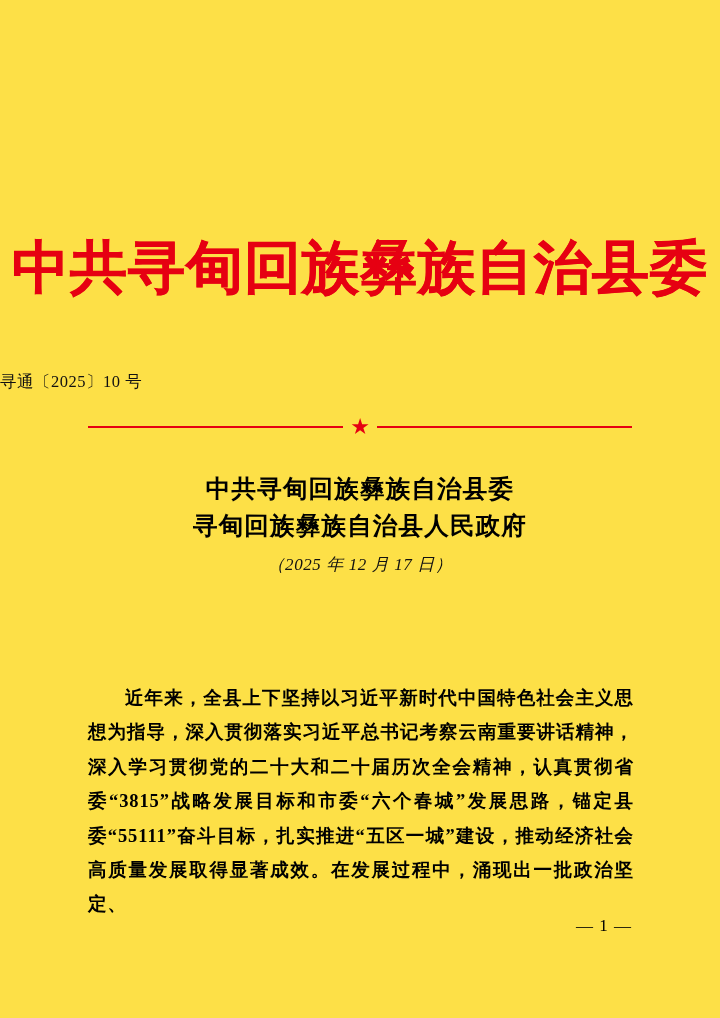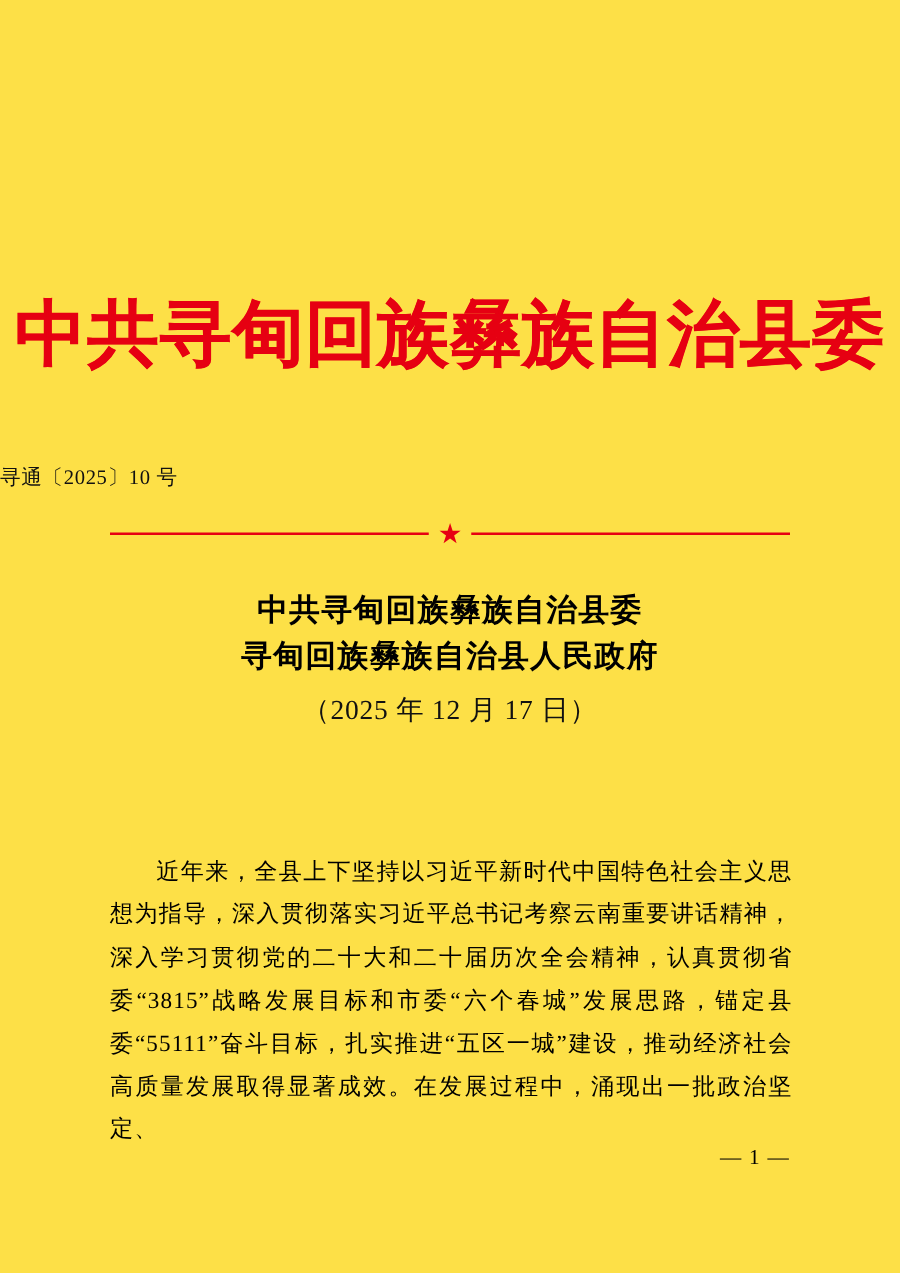--- a/index.html
+++ b/index.html
@@ -86,30 +86,32 @@
   .title-line {
     font-family: "Liberation Serif", "DejaVu Serif", serif;
     font-weight: bold;
     font-size: 24.5px;
     line-height: 37px;
     letter-spacing: 1.2px;
     color: #000;
   }
   .date-line {
     margin-top: 9px;
-    font-size: 22px;
+    font-size: 17px;
     letter-spacing: 0.6px;
     color: #111;
+    font-style: italic;
   }
   
   .body-text {
     position: absolute;
     top: 681px;
     left: 88px;
     width: 546px;
+    font-weight: bold;
   }
   .body-text p {
     margin: 0;
     font-size: 18.5px;
     line-height: 34.4px;
     letter-spacing: 0.9px;
     text-align: justify;
     text-justify: inter-ideograph;
     color: #000;
   }

